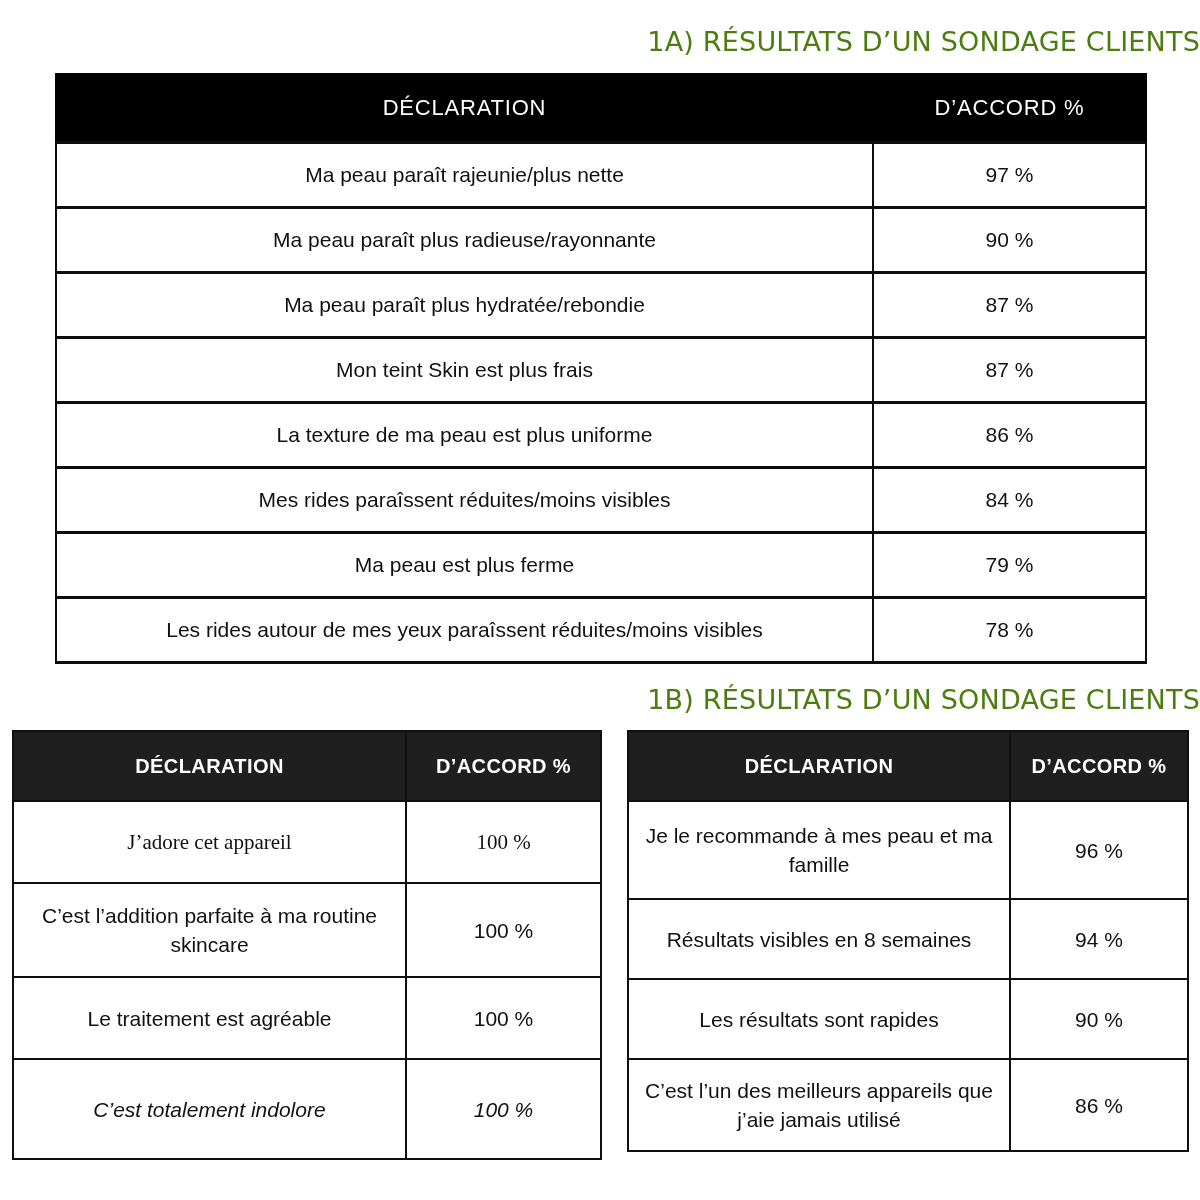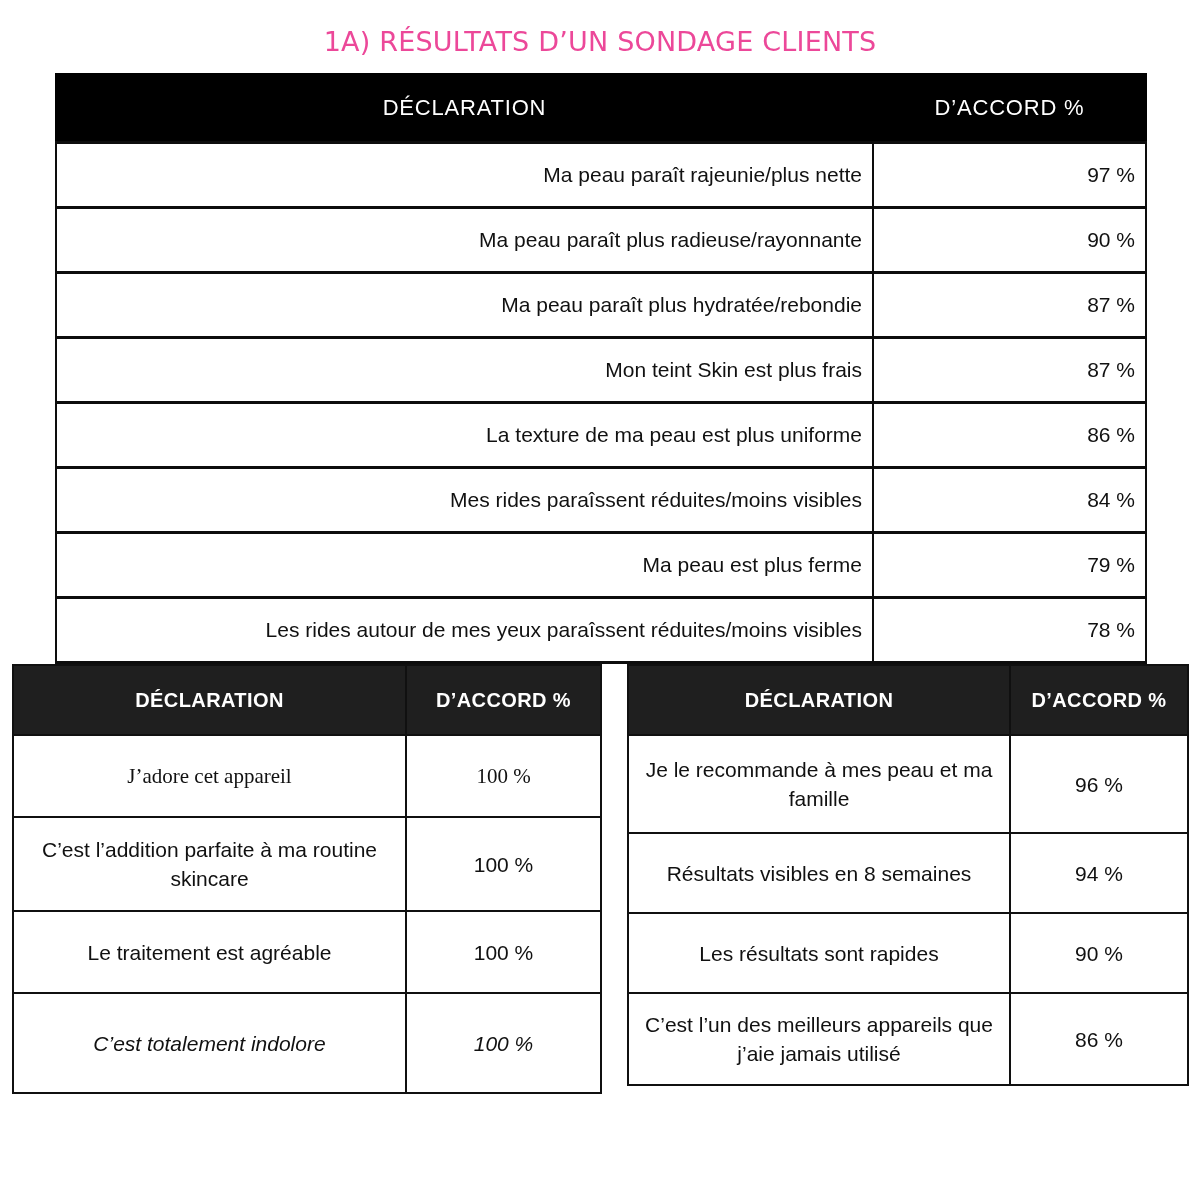--- a/index.html
+++ b/index.html
@@ -11,22 +11,22 @@
     font-family: "Liberation Sans", sans-serif;
     color: #111111;
     -webkit-font-smoothing: antialiased;
   }
   .page { width: 1200px; height: 1200px; overflow: hidden; }
 
   .section-title {
     font-family: "DejaVu Sans", sans-serif;
     font-size: 27px;
     font-weight: 500;
-    color: #ec4899;
-    text-align: center;
+    color: #4d7c0f;
+    text-align: right;
     letter-spacing: 0.2px;
     white-space: nowrap;
   }
   #title-1a { padding-top: 26px; margin: 0 0 16px 0; }
   #title-1b { margin: 20px 0 15px 0; padding-left: 66px; }
 
   table { border-collapse: collapse; table-layout: fixed; }
 
   
   .t1a { margin-left: 55px; width: 1090px; }
@@ -38,21 +38,21 @@
     letter-spacing: 0.8px;
     height: 64px;
     border: 2px solid #000000;
     text-align: center;
   }
   .t1a td {
     border-left: 2px solid #0d0d0d;
     border-right: 2px solid #0d0d0d;
     border-top: 3px solid #0d0d0d;
     border-bottom: 3px solid #0d0d0d;
-    text-align: right;
+    text-align: center;
     vertical-align: middle;
     font-size: 21px;
     height: 62px;
     padding: 0 10px;
   }
   .t1a .col-decl { width: 817px; }
   .t1a .col-pct  { width: 273px; }
 
   
   .tables-1b {
@@ -143,20 +143,21 @@
         <td>Ma peau est plus ferme</td>
         <td>79 %</td>
       </tr>
       <tr>
         <td>Les rides autour de mes yeux paraîssent réduites/moins visibles</td>
         <td>78 %</td>
       </tr>
     </tbody>
   </table>
 
+  <h2 id="title-1b" class="section-title">1B) RÉSULTATS D’UN SONDAGE CLIENTS</h2>
 
   <div class="tables-1b">
 
     <table class="t1b t1b-left">
       <colgroup>
           <col class="col-decl">
           <col class="col-pct">
         </colgroup>
       <thead>
         <tr>

